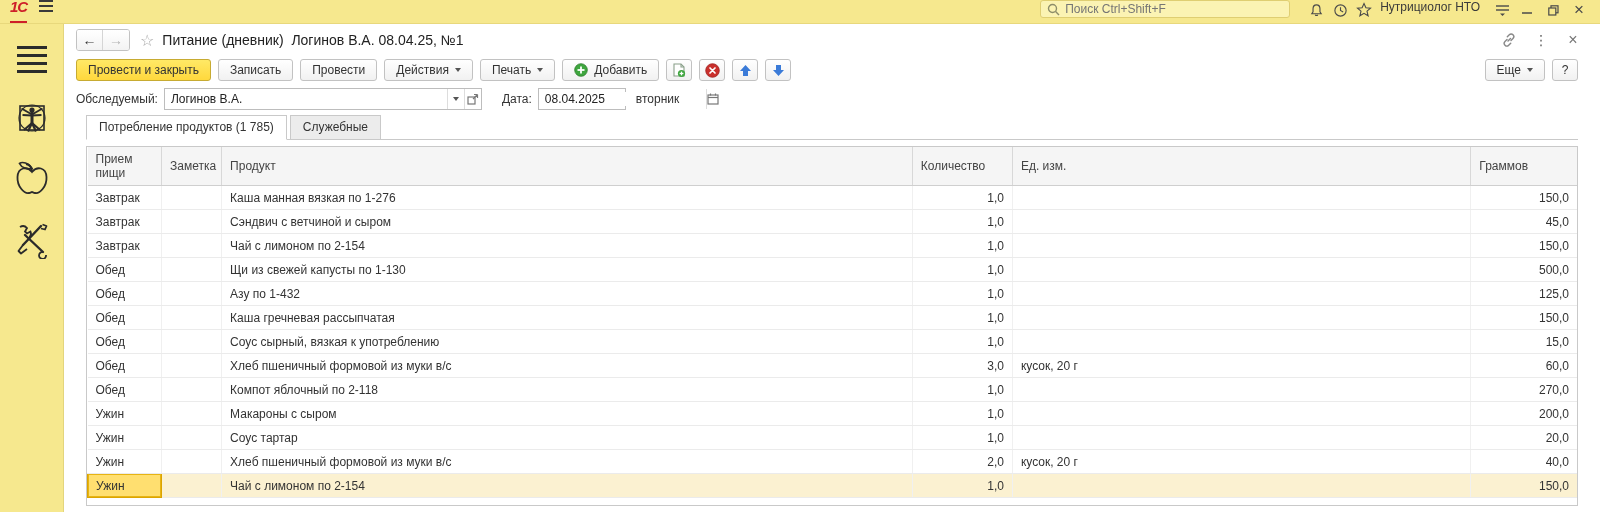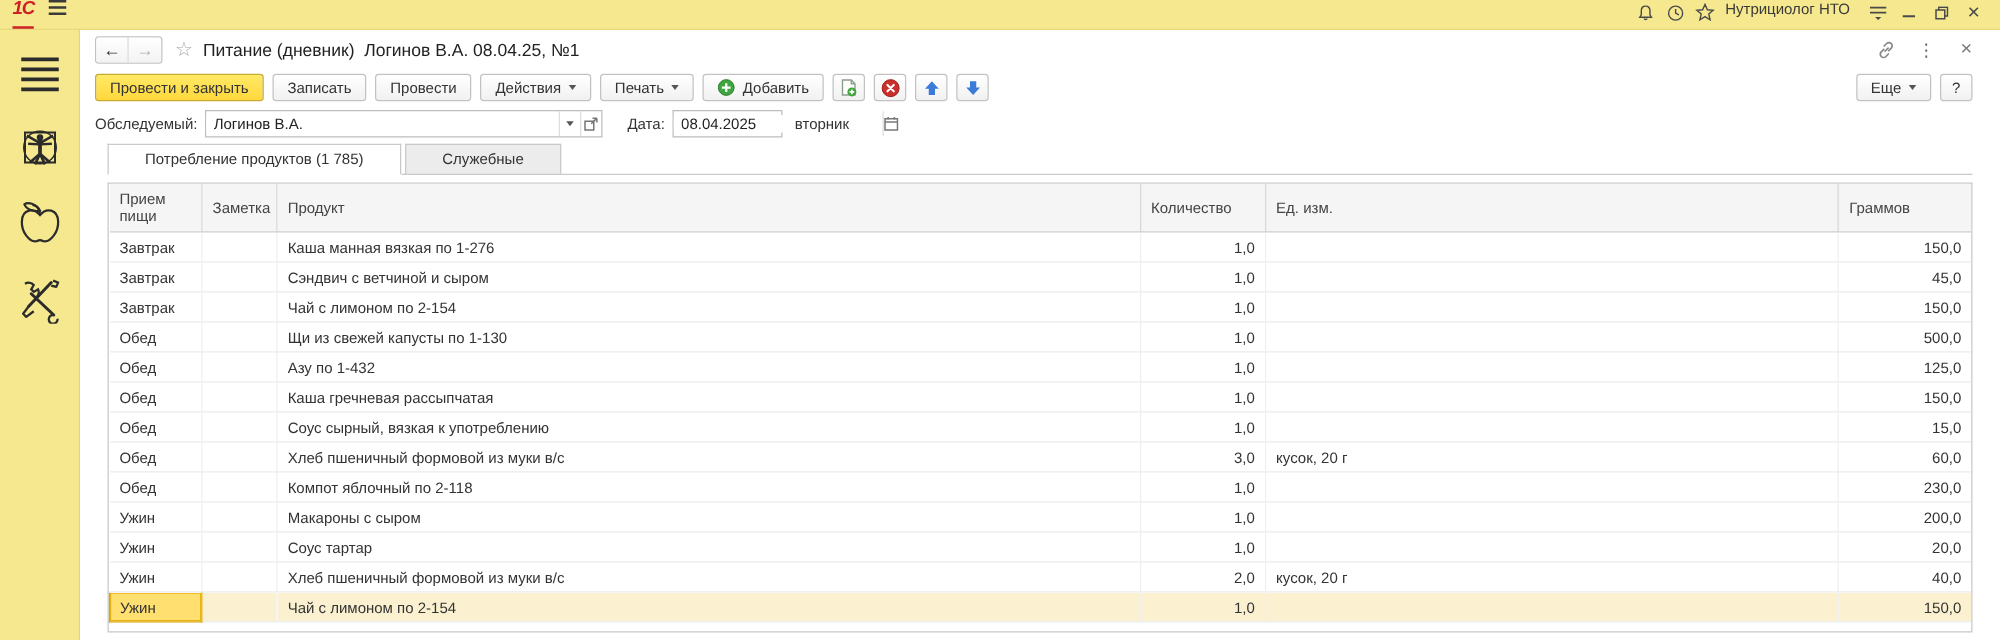--- a/index.html
+++ b/index.html
@@ -79,21 +79,21 @@
   .combo { display:flex; align-items:center; border:1px solid #bdbdbd; height:22px; background:#fff; }
   .combo input { border:none; outline:none; font:inherit; color:#222; padding:0 6px; flex:1; }
   .combo-seg { width:17px; height:100%; border-left:1px solid #ddd; display:flex; align-items:center; justify-content:center; cursor:pointer; }
   .patient-combo { width:318px; margin-right:20px; }
   .date-combo { width:88px; margin-right:10px; }
   .weekday { color:#333; }
 
   
   .tabs { height:26px; margin-left:10px; margin-right:22px; border-bottom:1px solid #c9c9c9; display:flex; align-items:flex-end; }
   .tab {
-    padding:4px 29px 5px; border:1px solid #c9c9c9; background:#ececec; margin-right:3px; cursor:pointer;
+    padding:4px 12px 5px; border:1px solid #c9c9c9; background:#ececec; margin-right:3px; cursor:pointer;
     margin-bottom:-1px; color:#333;
   }
   .tab.active { background:#fff; border-bottom:1px solid #fff; }
 
   
   .grid {
     margin:6px 22px 0 10px; border:1px solid #c9c9c9; height:360px; overflow:hidden; background:#fff;
   }
   table { border-collapse:collapse; table-layout:fixed; width:100%; }
   th {
@@ -115,20 +115,29 @@
 <body>
 
 <div class="topbar">
   <div class="logo">1С</div>
   <div class="tb-burger">
       <div></div>
       <div></div>
       <div></div>
     </div>
   <div class="tb-spacer"></div>
+  <div class="search">
+    <span>
+      <svg width="13" height="13" viewBox="0 0 13 13">
+          <circle cx="5.5" cy="5.5" r="4" fill="none" stroke="#8d8d6a" stroke-width="1.4"></circle>
+          <line x1="8.6" y1="8.6" x2="12" y2="12" stroke="#8d8d6a" stroke-width="1.4"></line>
+        </svg>
+    </span>
+    <input placeholder="Поиск Ctrl+Shift+F" style="">
+  </div>
   <div class="tb-ico">
     <svg width="15" height="15" viewBox="0 0 16 16">
         <path d="M8 2 C5.5 2 4.3 4 4.3 6 L4.3 9.5 L3 11.5 L13 11.5 L11.7 9.5 L11.7 6 C11.7 4 10.5 2 8 2 Z" fill="none" stroke="#4a4a4a" stroke-width="1.2"></path>
         <path d="M6.7 12.5 a1.4 1.4 0 0 0 2.6 0" fill="none" stroke="#4a4a4a" stroke-width="1.2"></path>
       </svg>
   </div>
   <div class="tb-ico">
     <svg width="15" height="15" viewBox="0 0 16 16">
         <circle cx="8" cy="8" r="6" fill="none" stroke="#4a4a4a" stroke-width="1.2"></circle>
         <path d="M8 4.5 L8 8 L10.8 9.5" fill="none" stroke="#4a4a4a" stroke-width="1.2"></path>
@@ -395,21 +404,21 @@
     <td class="num">3,0</td>
     <td>кусок, 20 г</td>
     <td class="num">60,0</td>
   </tr>
             <tr>
     <td>Обед</td>
     <td></td>
     <td>Компот яблочный по 2-118</td>
     <td class="num">1,0</td>
     <td></td>
-    <td class="num">230,0</td>
+    <td class="num">270,0</td>
   </tr>
             <tr>
     <td>Ужин</td>
     <td></td>
     <td>Макароны с сыром</td>
     <td class="num">1,0</td>
     <td></td>
     <td class="num">200,0</td>
   </tr>
             <tr>

